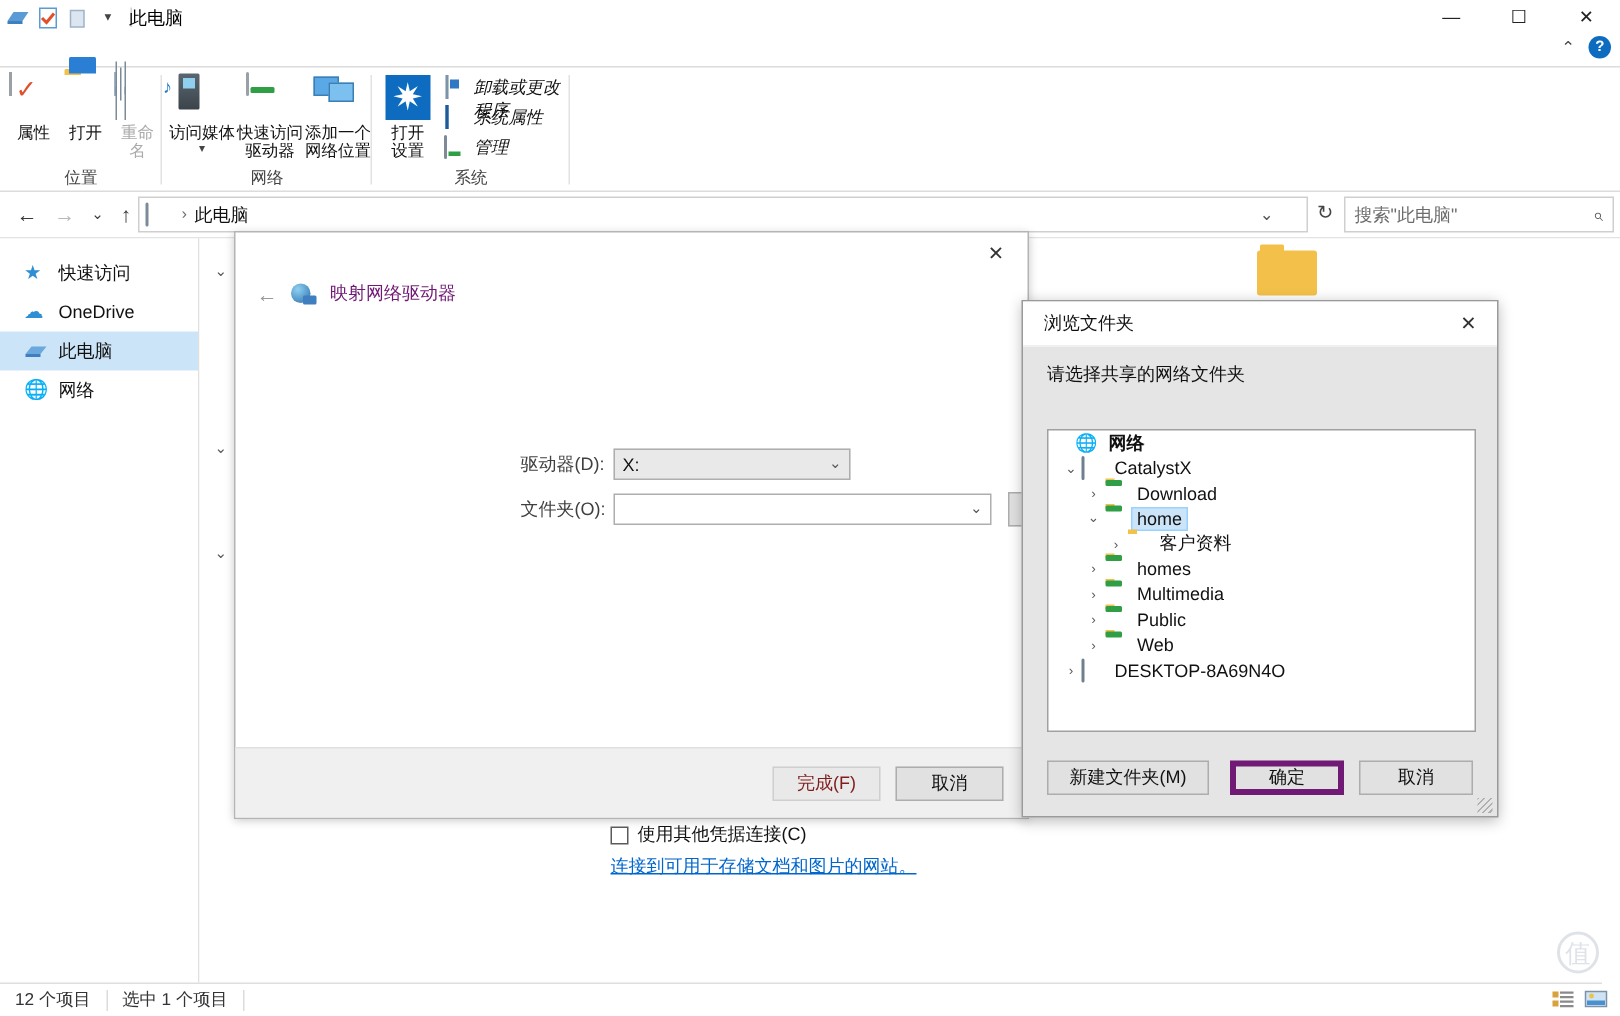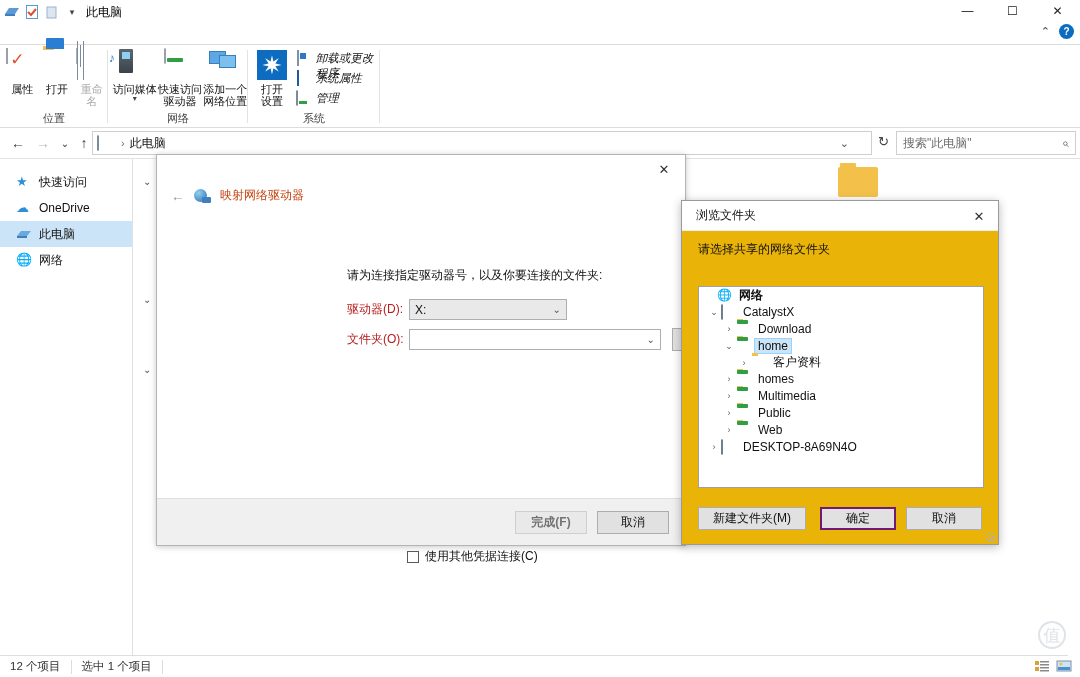--- a/index.html
+++ b/index.html
@@ -132,44 +132,44 @@
             border:1px solid #b4b4b4; box-shadow:0 1px 6px rgba(0,0,0,.22); }
   .mapdlg .dtop { height:28px; position:relative; }
   .mapdlg .dclose { position:absolute; right:0; top:0; width:42px; height:28px; display:flex;
                     align-items:center; justify-content:center; color:#333; font-size:13px; }
   .mapdlg .dhead { display:flex; align-items:center; gap:9px; padding:4px 0 0 14px; }
   .back-arrow { color:#999; font-size:14px; }
   .map-ico { width:17px; height:15px; position:relative; }
   .map-ico .mg { position:absolute; left:0; top:1px; width:13px; height:13px; border-radius:50%;
                  background:radial-gradient(circle at 35% 30%, #8fd0f0, #2a6fae); }
   .map-ico .mc { position:absolute; right:0; bottom:0; width:9px; height:6px; background:#3f7fbf; border-radius:1px; }
-  .mapdlg .dtitle { font-size:12px; color:#c2410c;text-align:right; }
+  .mapdlg .dtitle { font-size:12px; color:#701a75;text-align:right; }
   .mapdlg .bigq { position:absolute; left:190px; top:75px; font-size:16px; color:#1b5a9e; }
   .mapdlg .sub { position:absolute; left:190px; top:112px; font-size:12px; color:#111; }
   .frow { position:absolute; display:flex; align-items:center; }
-  .flabel { width:62px; font-size:12px; color:#b91c1c; }
+  .flabel { width:62px; font-size:12px; color:#404040; }
   .combo { height:21px; border:1px solid #aeaeae; background:#e9e9e9; display:flex; align-items:center;
            padding:0 5px; font-size:12px; color:#111; position:relative; }
   .combo .cv { flex:1; }
   .combo .cchev { font-size:10px; color:#555; }
   .combo.white { background:#fff; }
   .btn { height:23px; min-width:72px; border:1px solid #adadad; background:#e1e1e1; font-size:12px;
          display:flex; align-items:center; justify-content:center; color:#111; }
-  .btn.disabled { color:#737373; background:#e9e9e9; border-color:#cfcfcf;font-weight:bold; }
-  .btn.default { border:2px solid #701a75; background:#e1e1e1; }
+  .btn.disabled { color:#7f1d1d; background:#e9e9e9; border-color:#cfcfcf; }
+  .btn.default { border:4px solid #701a75; background:#e1e1e1; }
   .exline { position:absolute; left:252px; top:348px; font-size:12px; color:#111; }
   .chkrow { position:absolute; left:250px; display:flex; align-items:center; gap:6px; font-size:12px; color:#111; }
   .chkbox { width:12px; height:12px; border:1px solid #5a5a5a; background:#fff; position:relative; flex:none; }
   .chkbox.checked:after { content:"✓"; position:absolute; left:0px; top:-3px; font-size:12px; color:#111; }
   .linkline { position:absolute; left:250px; top:414px; font-size:12px; color:#0066cc; text-decoration:underline; }
   .mapdlg .dfoot { position:absolute; left:0; right:0; bottom:0; height:47px; background:#f0f0f0;
                    border-top:1px solid #dfdfdf; display:flex; align-items:center; justify-content:flex-end; gap:10px; padding-right:16px; }
 
   
-  .brdlg { position:absolute; left:681px; top:200px; width:318px; height:345px; background:#eab308;
+  .brdlg { position:absolute; left:681px; top:200px; width:318px; height:345px; background:#e5e5e5;
            border:1px solid #9a9a9a; box-shadow:0 2px 9px rgba(0,0,0,.28); }
   .brdlg .btitle { height:30px; background:#fff; display:flex; align-items:center; padding-left:14px;
                    font-size:12px; color:#111; position:relative; border-bottom:1px solid #efefef; }
   .brdlg .bclose { position:absolute; right:0; top:0; width:38px; height:30px; display:flex;
                    align-items:center; justify-content:center; font-size:13px; color:#333; }
   .brdlg .bprompt { position:absolute; left:16px; top:40px; font-size:12px; color:#111; }
   .tree { position:absolute; left:16px; top:85px; width:286px; height:202px; background:#fff;
           border:1px solid #a0a0a0; overflow:hidden; }
   .trow { height:16.8px; display:flex; align-items:center; font-size:12px; color:#111; padding-right:4px; white-space:nowrap; }
   .trow .tw { width:14px; display:flex; align-items:center; justify-content:center; font-size:9px; color:#5a5a5a; }
@@ -406,21 +406,20 @@
     </div>
     <div class="dhead">
       <span class="back-arrow">←</span>
       <span class="map-ico">
         <span class="mg"></span>
           <span class="mc"></span>
       </span>
       <span class="dtitle">映射网络驱动器</span>
     </div>
 
-    <div class="sub">请为连接指定驱动器号，以及你要连接的文件夹:</div>
 
     <div class="frow" style="left:190px; top:144px; width:320px;">
       <span class="flabel">驱动器(D):</span>
       <span class="combo" style="width:158px;">
         <span class="cv">X:</span>
         <span class="cchev">⌄</span>
       </span>
     </div>
 
     <div class="frow" style="left:190px; top:173px; width:430px;">
@@ -436,20 +435,21 @@
 
     <div class="chkrow" style="top:371px;">
       <span class="chkbox checked"></span>
       <span>登录时重新连接(R)</span>
     </div>
     <div class="chkrow" style="top:393px;">
       <span class="chkbox"></span>
       <span>使用其他凭据连接(C)</span>
     </div>
 
+    <div class="linkline">连接到可用于存储文档和图片的网站。</div>
 
     <div class="dfoot">
       <span class="btn disabled" style="width:66px;">完成(F)</span>
       <span class="btn" style="width:66px;">取消</span>
     </div>
   </div>
 
   <div class="brdlg">
     <div class="btitle">
       <span>浏览文件夹</span>

